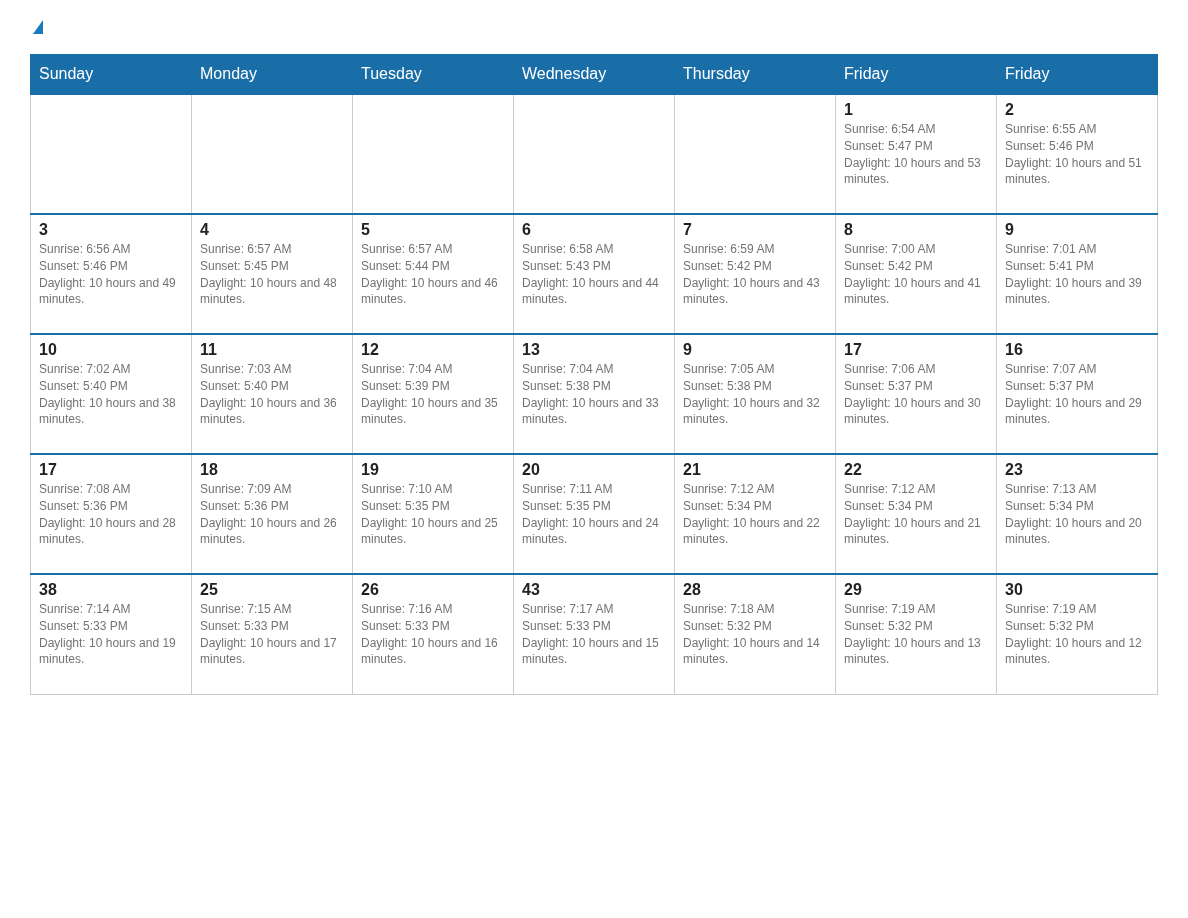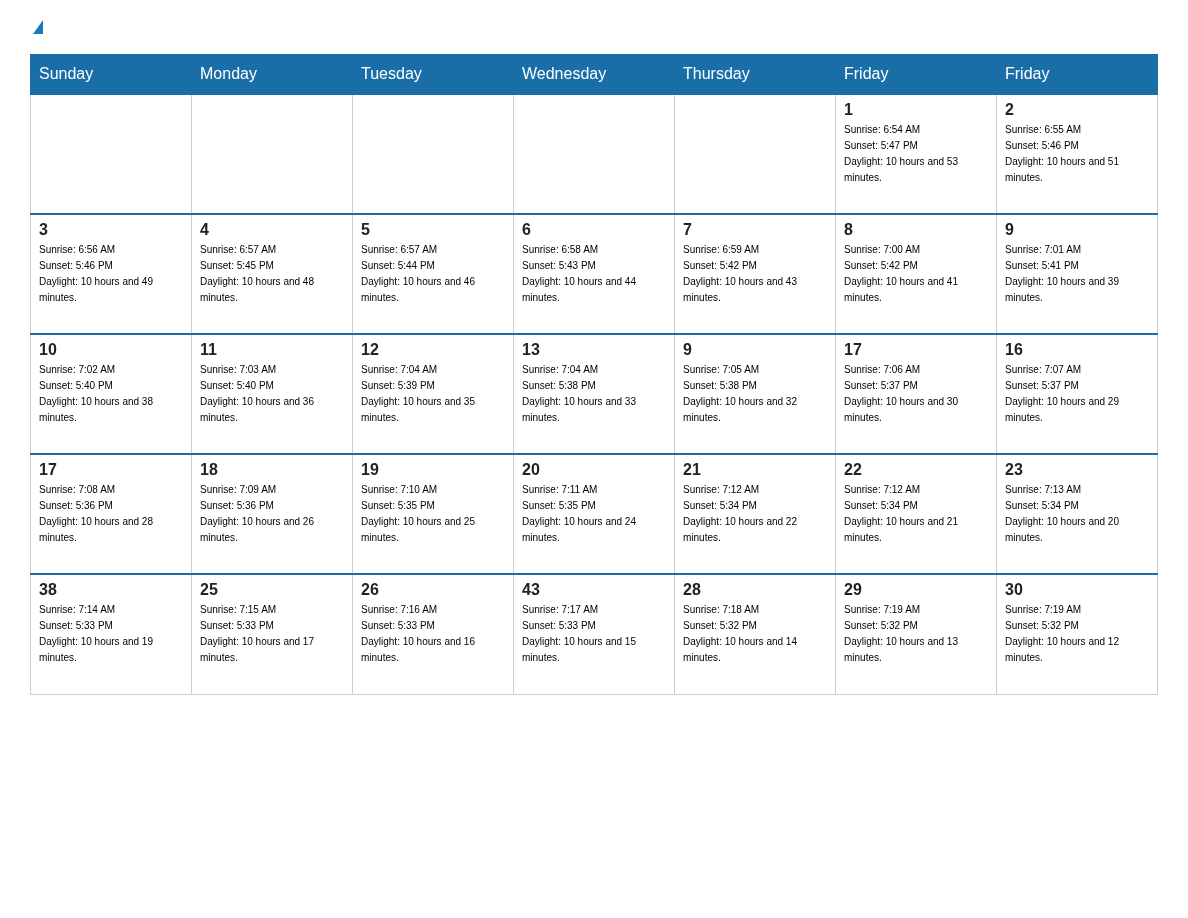--- a/index.html
+++ b/index.html
@@ -87,23 +87,23 @@
       border-top: 2px solid #1a6ea8;
     }
     .day-num {
       font-size: 16px;
       font-weight: bold;
       color: #222;
       display: block;
       margin-bottom: 2px;
     }
     .day-info {
-      font-size: 10px;
+      font-size: 12px;
       line-height: 1.4;
-      color: #000000;
+      color: #737373;
     }
     .empty-cell {
       background: #f9f9f9;
     }
     .logo-row {
       display: flex;
       align-items: center;
     }
   </style>
 </head>

